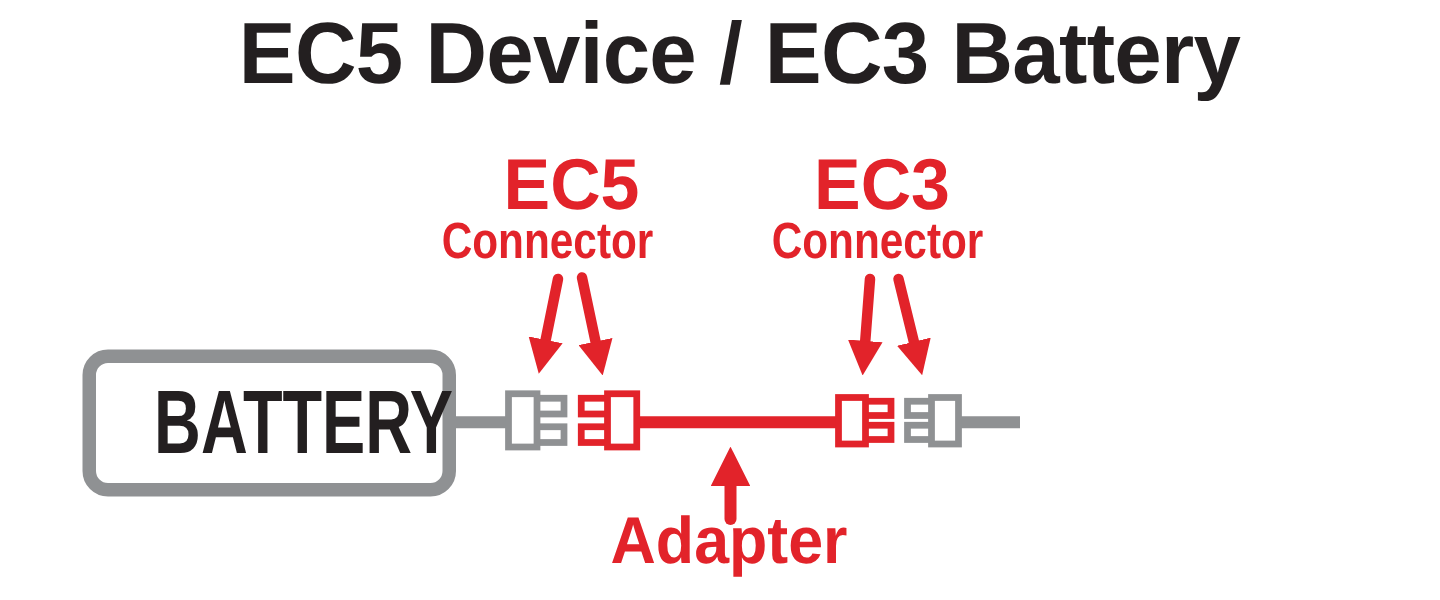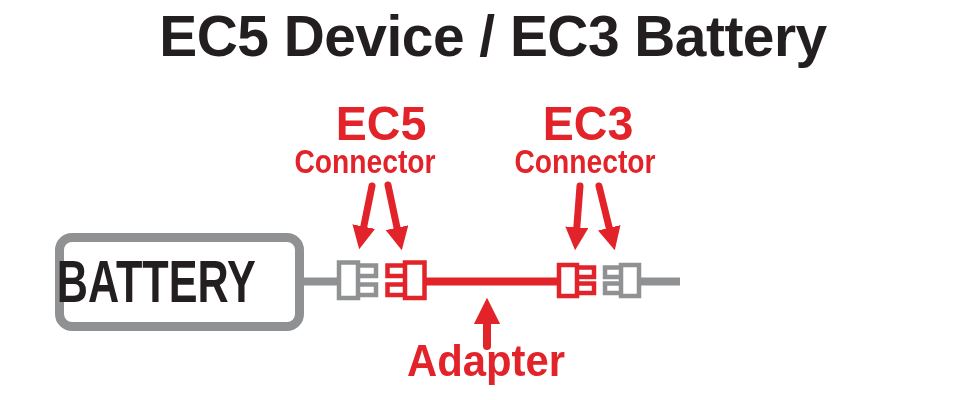--- a/index.html
+++ b/index.html
@@ -50,22 +50,22 @@
     color: var(--red); font-size: 44px; font-weight: bold; line-height: 1;
     transform: translateX(-50%) scaleX(0.95);
   }
 
   .node {
     position: absolute; z-index: 2;
     background: #fff;
     border: 9px solid var(--gray);
     border-radius: 17px;
     display: flex; flex-direction: column;
-    align-items: flex-end; justify-content: center;
-    color: var(--ink); font-weight: bold; padding-left: 10px;
+    align-items: flex-start; justify-content: center;
+    color: var(--ink); font-weight: bold;
   }
   .battery-box { left: 55px; top: 233px; width: 249px; height: 98px; }
   .battery-box .line {
     font-size: 60px; line-height: 1;
     transform: scaleX(0.72); white-space: nowrap;
   }
   .device-box { left: 670px; top: 212px; width: 229px; height: 135px; }
   .device-box .line {
     font-size: 38px; line-height: 1.12; letter-spacing: 2px;
     transform: scaleX(1.03); white-space: nowrap; text-align: center;

